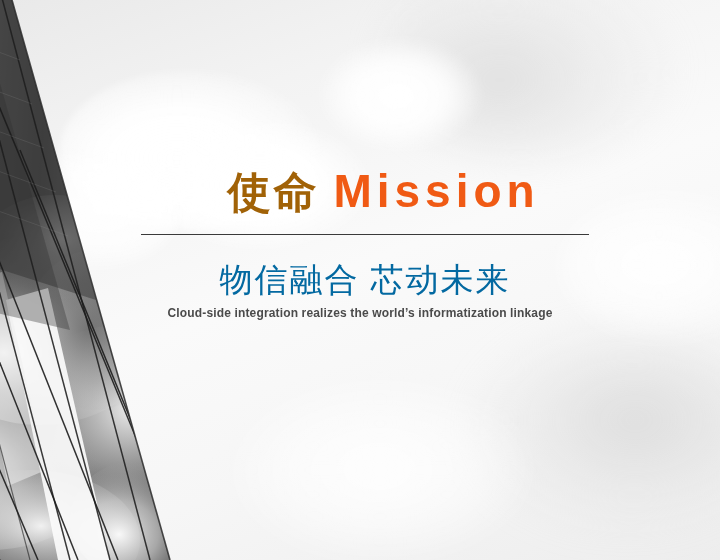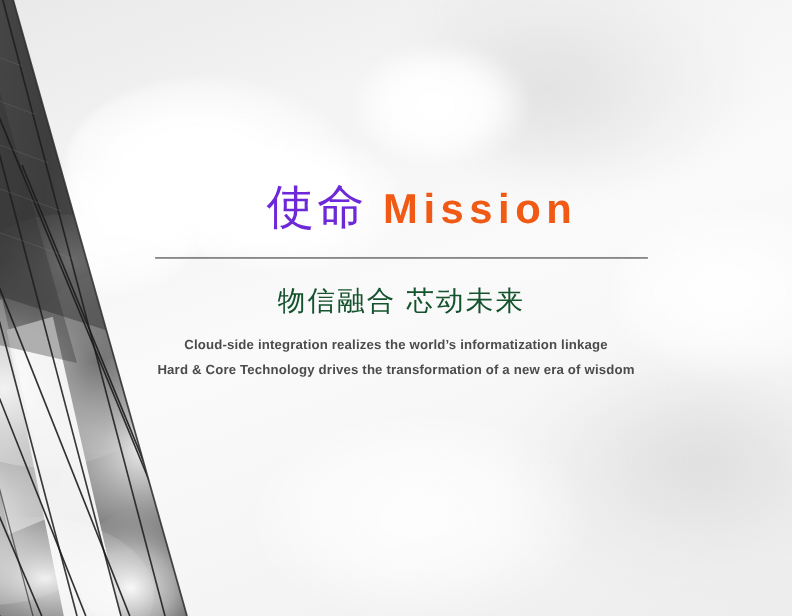--- a/index.html
+++ b/index.html
@@ -132,28 +132,28 @@
     left: 141px;
     top: 168px;
     width: 448px;
     display: flex;
     align-items: baseline;
     justify-content: center;
     white-space: nowrap;
   }
   .title-cn {
     font-size: 43px;
-    font-weight: 400;
-    color: #6d28d9;
+    font-weight: 700;
+    color: #a16207;
     letter-spacing: 3px;
     line-height: 1;
     margin-left: 37px;
   }
   .title-en {
-    font-size: 38px;
+    font-size: 46px;
     font-weight: 700;
     color: #f05a14;
     letter-spacing: 5px;
     line-height: 1;
     margin-left: 14px;
   }
 
   .divider {
     position: absolute;
     left: 141px;
@@ -162,23 +162,23 @@
     height: 0;
     border-top: 1.6px solid #3a3a3a;
   }
 
   .subtitle-cn {
     position: absolute;
     left: 141px;
     top: 258px;
     width: 448px;
     text-align: center;
-    font-size: 25px;
+    font-size: 33px;
     font-weight: 400;
-    color: #14532d;
+    color: #0369a1;
     letter-spacing: 2px;
     line-height: 1.35;
     white-space: nowrap;
   }
 
   .desc {
     position: absolute;
     left: 60px;
     top: 302px;
     width: 600px;
@@ -297,17 +297,16 @@
       <span class="title-cn">使命</span>
       <span class="title-en">Mission</span>
     </div>
 
     <div class="divider"></div>
 
     <div class="subtitle-cn">物信融合 芯动未来</div>
 
     <div class="desc">
       <div class="desc-line">Cloud-side integration realizes the world’s informatization linkage</div>
-      <div class="desc-line">Hard &amp; Core Technology drives the transformation of a new era of wisdom</div>
     </div>
 
   </div>
 </div>
 
 </body></html>

